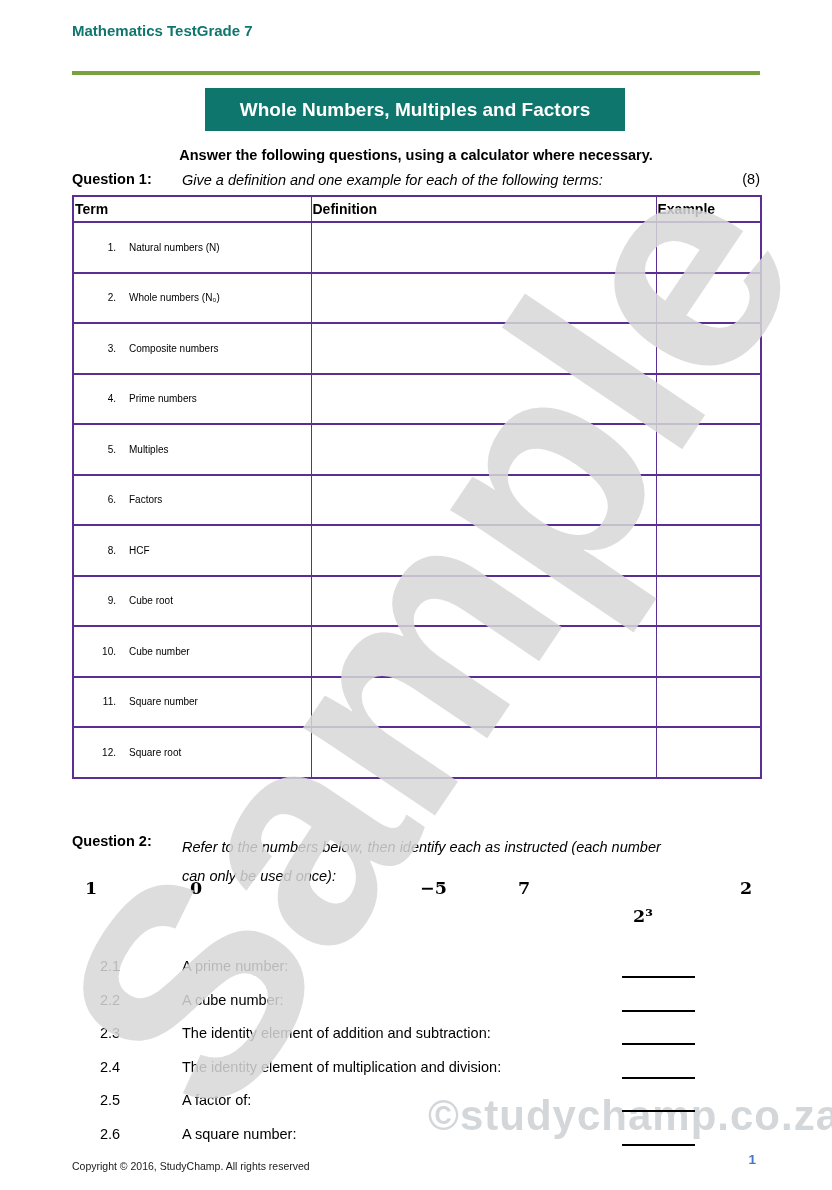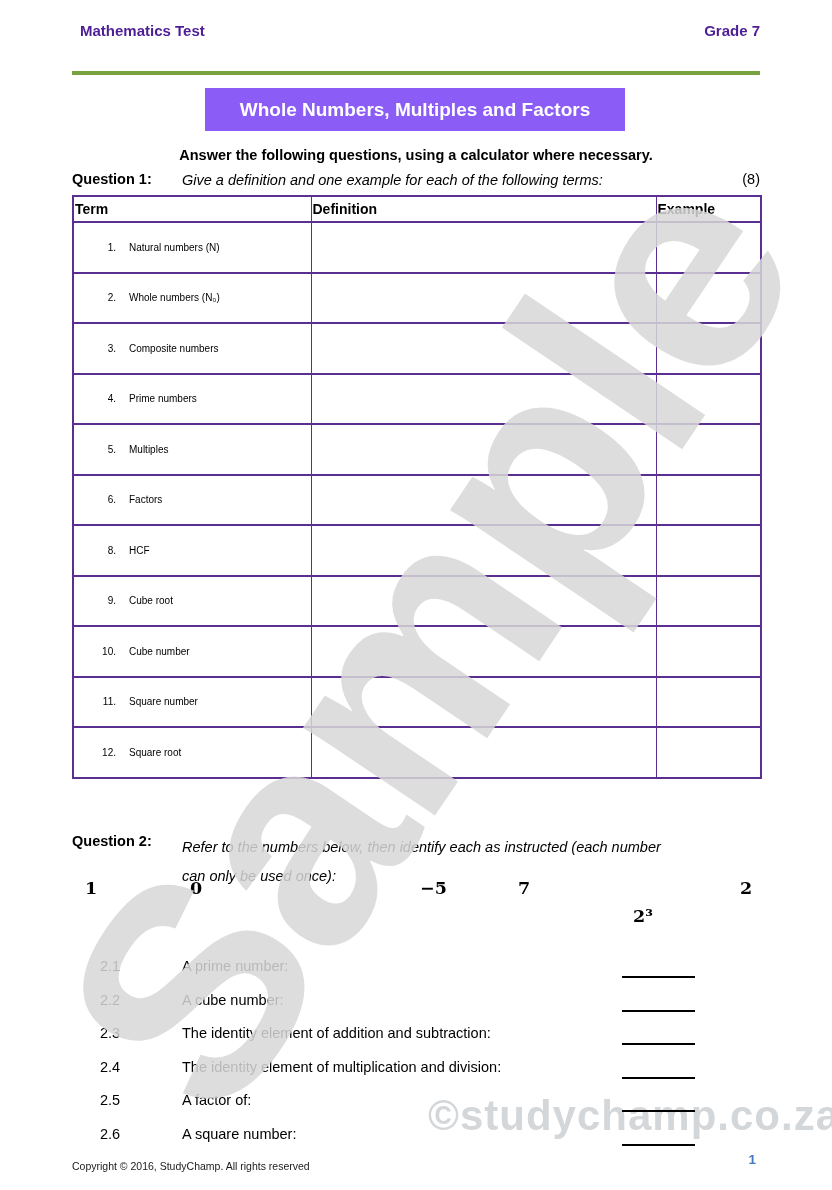--- a/index.html
+++ b/index.html
@@ -1,24 +1,24 @@
 <!DOCTYPE html>
 <html><head>
 <meta charset="utf-8">
 <style>
   html,body{margin:0;padding:0;background:#ffffff;}
   .page{position:relative;width:832px;height:1190px;background:#ffffff;overflow:hidden;
         font-family:"Liberation Sans",sans-serif;color:#000;}
 
   
   .doc-header{position:absolute;left:72px;right:72px;top:22px;display:flex;
-              justify-content:space-between;font-weight:bold;font-size:15px;color:#4c1d95;margin-left:8px;}
+              font-weight:bold;font-size:15px;color:#0f766e;}
   .green-rule{position:absolute;left:72px;right:72px;top:71px;height:4px;background:#77A23E;}
 
-  .banner{position:absolute;left:205px;top:88px;width:420px;height:43px;background:#8b5cf6;
+  .banner{position:absolute;left:205px;top:88px;width:420px;height:43px;background:#0f766e;
           color:#fff;font-weight:bold;font-size:19px;display:flex;align-items:center;justify-content:center;}
 
   .intro{position:absolute;left:72px;top:147px;width:688px;text-align:center;
          font-weight:bold;font-size:14.5px;}
 
   .qrow{position:absolute;left:72px;width:688px;display:flex;font-size:14.5px;}
   .q1row{top:171px;}
   .q2row{top:833px;}
   .qlabel{font-weight:bold;width:110px;flex:none;}
   .qtext{font-style:italic;flex:1;}

